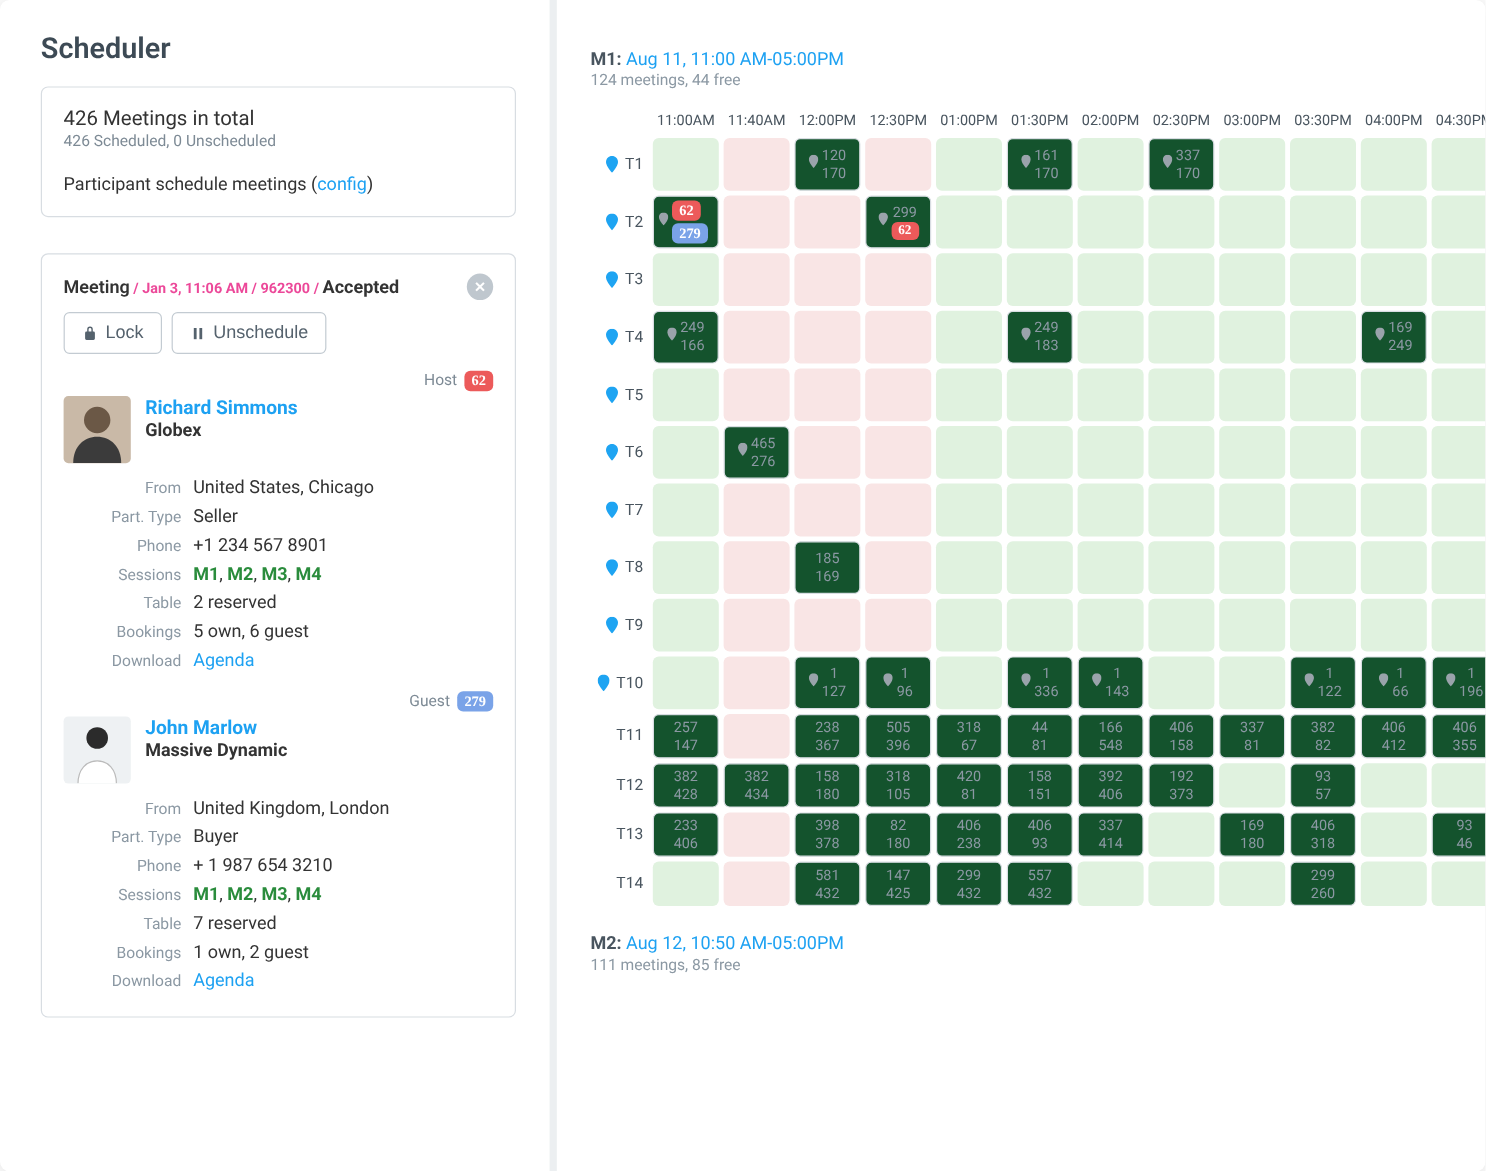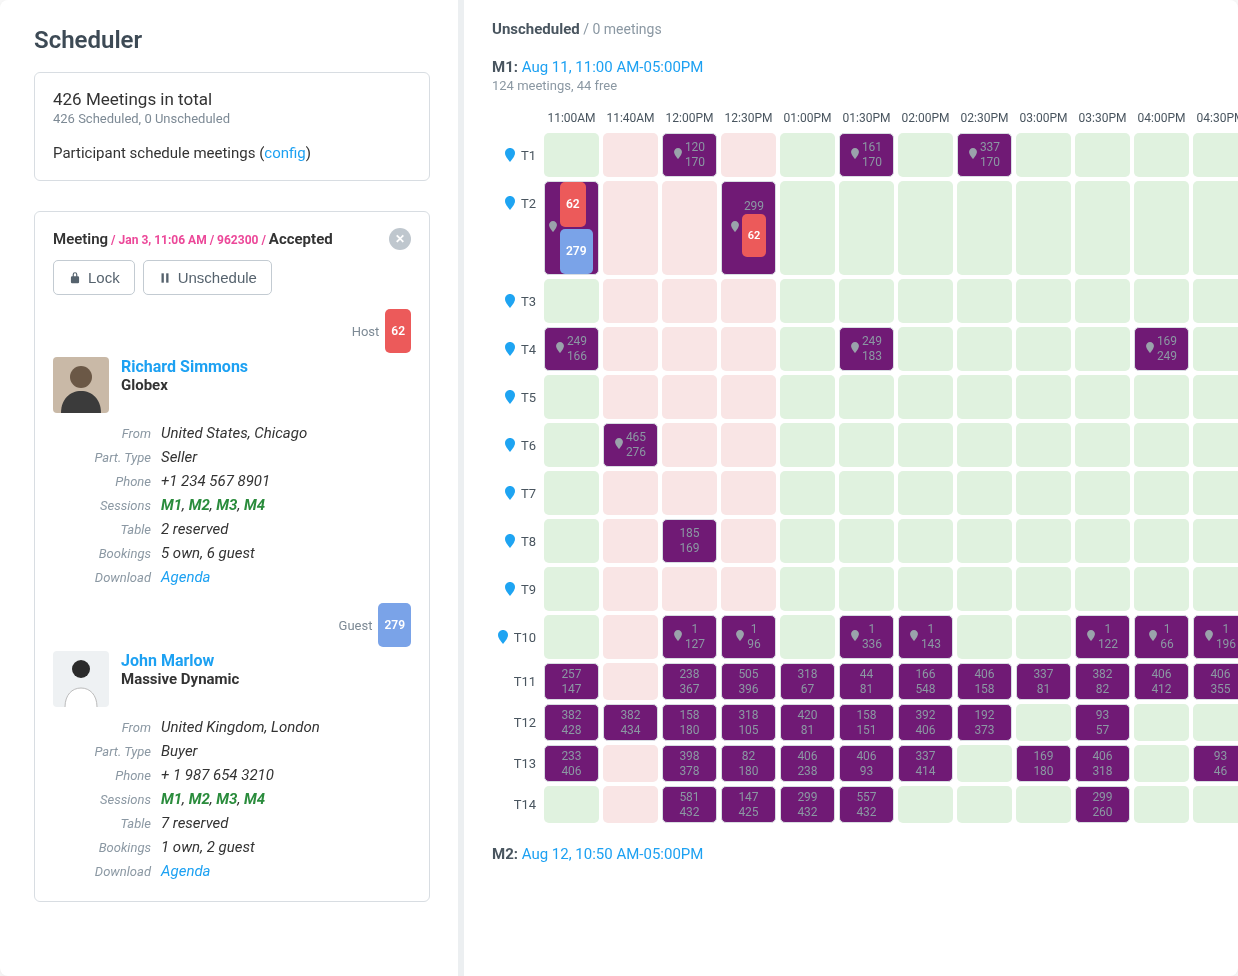--- a/index.html
+++ b/index.html
@@ -16,29 +16,29 @@
   .meeting-box { border:1px solid #d8dde2; border-radius:6px; padding:16px 18px 18px 18px; }
   .meeting-header { display:flex; align-items:center; justify-content:space-between; margin-bottom:10px; }
   .meeting-header .title { font-size:15px; color:#333; font-weight:600; }
   .meeting-header .title .sub { font-weight:700; color:#ec4899; font-size:12px; }
   .meeting-header .title .state { font-weight:700; color:#333; font-size:15px; }
   .close-icon { width:22px; height:22px; border-radius:50%; background:#bfc7ce; color:#fff; display:flex; align-items:center; justify-content:center; font-size:12px; cursor:pointer; font-weight:bold; }
   .btn-row { display:flex; gap:8px; margin-bottom:12px; }
   .btn { border:1px solid #c3cbd2; background:#fff; border-radius:5px; padding:8px 14px; font-size:15px; color:#55626d; cursor:pointer; display:flex; align-items:center; gap:6px; }
   .btn svg, .btn .bars { width:14px; height:14px; }
   .role-row { text-align:right; font-size:13px; color:#7d8a95; margin:14px 0 4px 0; display:flex; justify-content:flex-end; align-items:center; gap:6px;}
-  .badge { display:inline-block; border-radius:5px; padding:15px 6px; font-size:12px; font-weight:600; color:#fff; }
+  .badge { display:inline-block; border-radius:5px; padding:1px 6px; font-size:12px; font-weight:600; color:#fff;font-family:Liberation Serif, serif; }
   .badge.red { background:#ec5a5a; }
   .badge.blue { background:#7aa3e8; }
   .person { display:flex; gap:12px; margin-bottom:6px; }
   .avatar { width:56px; height:56px; border-radius:4px; background:#d6dbe0; display:flex; align-items:flex-end; justify-content:center; overflow:hidden; }
   .avatar svg { width:48px; height:52px; }
   .person .names .pname { font-size:16px; color:#1da1f2; font-weight:700; }
   .person .names .company { font-size:15px; font-weight:700; color:#333; }
-  .detail-grid { margin-top:8px;font-style:italic; }
+  .detail-grid { margin-top:8px; }
   .detail-row { display:flex; align-items:baseline; padding:3px 0; }
   .detail-row .lbl { width:108px; text-align:right; color:#8b98a3; font-size:13px; padding-right:10px; }
   .detail-row .val { color:#333; font-size:15px; }
   .detail-row .val.sess b { color:#2a8c3c; font-weight:700; }
   .detail-row .val.sess span.sep { color:#333; }
   .detail-row .val.link { color:#1da1f2; }
 
   
   .unsched-title { font-size:15px; font-weight:700; color:#49555f; }
   .unsched-title .sub { font-weight:400; color:#8b98a3; font-size:14px; }
@@ -50,21 +50,21 @@
 
   .grid { margin-top:12px; }
   .time-header { display:grid; grid-template-columns: 50px repeat(12, 59px); gap:0; }
   .time-header div { font-size:12px; color:#49555f; text-align:center; padding:6px 0; }
   .table-body .row { display:grid; grid-template-columns: 50px repeat(12, 59px); align-items:stretch; }
   .rowlabel { display:flex; align-items:center; justify-content:flex-end; gap:4px; padding-right:6px; font-size:13px; color:#49555f; height:48px;}
   .rowlabel.compact { height:41px; }
   .cell { margin:2px; border-radius:5px; display:flex; flex-direction:column; align-items:center; justify-content:center; font-size:12px; line-height:1.25; color:#8b98a3; }
   .cell.short { min-height:37px; }
   .cell.tall { min-height:44px; }
-  .cell.white { background:#701a75; border:1px solid #d8dde2; }
+  .cell.white { background:#14532d; border:1px solid #d8dde2; }
   .cell.green { background:#e0f2df; }
   .cell.pink { background:#f9e5e5; }
   .cell .pair { display:flex; gap:3px; align-items:center; }
   .cell .pin-sm { font-size:10px; color:#9aa3ab; }
   .cell .stack { display:flex; flex-direction:column; align-items:center; }
   .cell.badgecell { display:flex; flex-direction:row; align-items:center; gap:3px; padding-left:4px; justify-content:flex-start;}
   .cell.badgecell .stackbadges { display:flex; flex-direction:column; gap:2px; align-items:flex-start; }
   .cell.badgecell .pin-sm{ align-self:center;}
 
   .sessions-list {}
@@ -199,23 +199,20 @@
           </div>
         <div class="detail-row">
             <div class="lbl">Download</div>
             <div class="val link">Agenda</div>
           </div>
       </div>
     </div>
   </div>
 
   <div class="right">
-    <div class="unsched-title">
-      <span>Unscheduled</span><span class="sub"> / 0 meetings</span>
-    </div>
 
     <div class="sessions-list" id="sessions-list">
         <div class="session-head">
           <div class="line1"><b>M1:</b> <span class="range link">Aug 11, 11:00 AM-05:00PM</span></div>
                     <div class="line2">124 meetings, 44 free</div>
         </div>
         <div class="grid">
           <div class="time-header">
             <div></div>
             <div>11:00AM</div>
@@ -780,17 +777,18 @@
                 <span>299</span>
                 <span>260</span>
               </div>
               <div class="cell green short"></div>
               <div class="cell green short"></div>
             </div>
           </div>
         </div>
         <div class="session-head">
           <div class="line1"><b>M2:</b> <span class="range link">Aug 12, 10:50 AM-05:00PM</span></div>
+                    <div class="line2">111 meetings, 85 free</div>
         </div>
       </div>
   </div>
 
 </div>
 
 </body></html>

